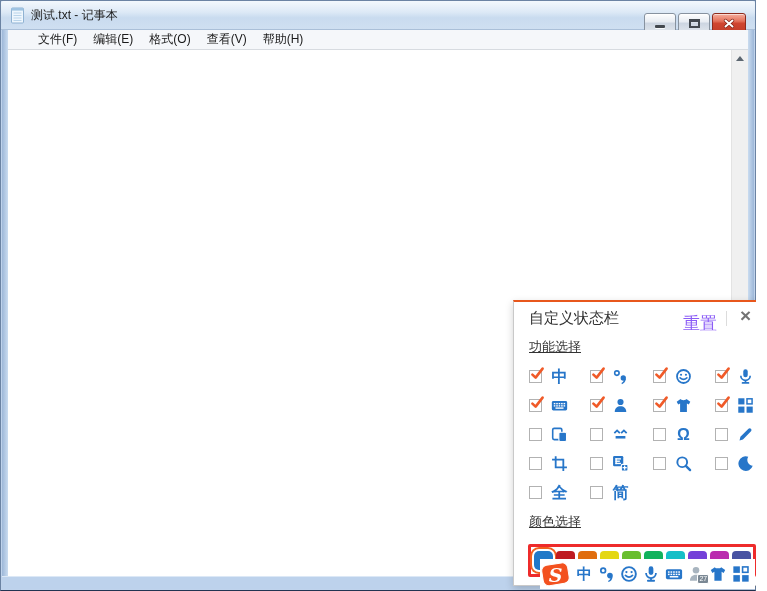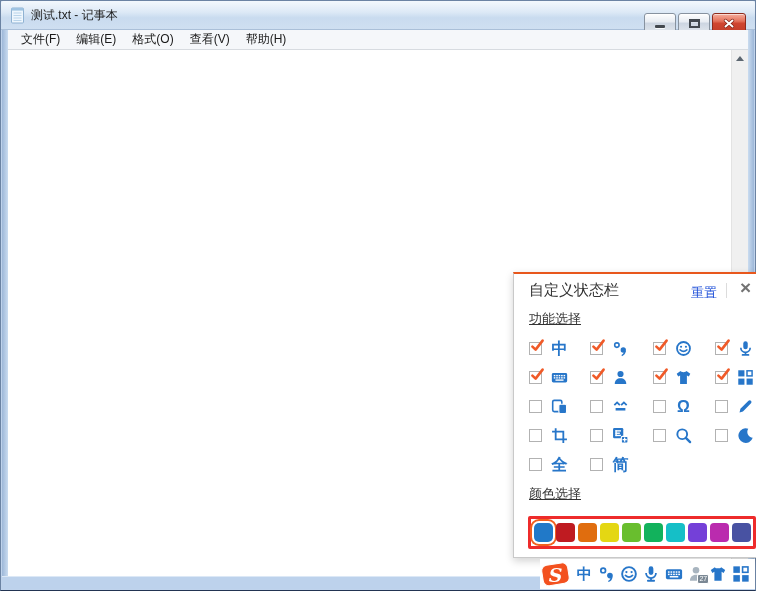--- a/index.html
+++ b/index.html
@@ -18,42 +18,42 @@
     background: linear-gradient(#fefefe, #e7ecf2 45%, #ccd5e1 50%, #dfe5ec);
     display:flex; align-items:center; justify-content:center; box-shadow: inset 0 1px 0 #fff; }
   .wbtn.close { width:34px; border-color:#8d2b1d;
     background: linear-gradient(#f6ae9e, #e3705a 40%, #cf4530 52%, #c33d29);
     box-shadow: inset 0 1px 0 rgba(255,255,255,.55); }
   .mg { width:10px; height:3px; background:#42484f; border-radius:1px; margin-top:7px; box-shadow:0 1px 0 rgba(255,255,255,.8); }
   .xg { width:11px; height:9px; border:2px solid #42484f; border-top-width:3px; background:transparent; }
 
   
   .menubar { position:absolute; left:7px; right:7px; top:29px; height:19px; background:#f5f7fa;
-    display:flex; align-items:center; padding-left:5px; font-size:12px; color:#1a1a1a; }
+    display:flex; align-items:center; padding-left:22px; font-size:12px; color:#1a1a1a; }
   .menu-item { padding:0 8px; line-height:19px; }
 
   
   .frame-left { position:absolute; left:1px; top:29px; bottom:1px; width:6px;
     background: linear-gradient(90deg,#9db7d8,#cadcf0); }
   .frame-right { position:absolute; right:1px; top:29px; bottom:1px; width:6px;
     background: linear-gradient(270deg,#9db7d8,#cadcf0); }
   .frame-bottom { position:absolute; left:1px; right:1px; bottom:1px; height:13px;
     background:#bdd2ec; border-top:1px solid #dce8f6; }
 
   
   .client { position:absolute; left:7px; right:7px; top:48px; bottom:14px; background:#fff; border-top:1px solid #d7dbe0; }
   .scrollbar { position:absolute; right:0; top:0; bottom:0; width:17px; background:#f0f0f0; border-left:1px solid #e3e3e3; }
   .scroll-btn { height:17px; display:flex; align-items:center; justify-content:center; }
   .tri { width:0; height:0; border-left:4px solid transparent; border-right:4px solid transparent; border-bottom:5px solid #5c6670; }
 
   
   .panel { position:absolute; left:512px; top:271px; width:249px; height:286px; background:#fff;
     border:1px solid #c9c9c9; border-top:2px solid #e8571c; box-shadow: 0 3px 8px rgba(0,0,0,.18); z-index:40; }
   .panel-title { position:absolute; left:15px; top:7px; font-size:15px; color:#333; }
-  .reset { position:absolute; right:44px; top:10px; font-size:13px; color:#1d4ed8; cursor:pointer;text-align:right; }
+  .reset { position:absolute; right:44px; top:10px; font-size:17px; color:#8b5cf6; cursor:pointer;text-align:right; }
   .hsep { position:absolute; right:34px; top:9px; width:1px; height:15px; background:#dcdcdc; }
   .pclose { position:absolute; right:10px; top:3px; font-size:19px; color:#737373; font-weight:bold; cursor:pointer; }
   .sec { position:absolute; left:15px; font-size:13px; color:#333;text-decoration:underline; }
   .sec.features { top:36px; }
   .sec.colors { top:211px; }
   #feature-grid { position:absolute; left:15px; top:60px; display:grid; grid-template-columns:61px 63px 62px 60px; grid-auto-rows:29px; }
   .fcell { display:flex; align-items:center; gap:8px; }
   .cb { width:13px; height:13px; border:1px solid #b2b2b2; background:#fff; position:relative; flex:none; cursor:pointer; }
   .cb svg { position:absolute; left:0; top:-4px; width:14px; height:14px; overflow:visible; }
   .ficon { width:19px; height:19px; display:flex; align-items:center; justify-content:center; }
@@ -130,21 +130,21 @@
 
     <div class="client"></div>
     <div class="client" style="background:transparent;pointer-events:none;">
       <div class="scrollbar" style="pointer-events:auto;">
         <div class="scroll-btn">
           <span class="tri"></span>
         </div>
       </div>
     </div>
 
-    <div class="panel" id="panel" style="border-top-color: rgb(232, 87, 28);">
+    <div class="panel" id="panel" style="border-top-color: rgb(232, 87, 28); margin-top: 28px;">
       <div class="panel-title">自定义状态栏</div>
       <div class="reset">重置</div>
       <div class="hsep"></div>
       <div class="pclose">×</div>
       <div class="sec features">功能选择</div>
       <div id="feature-grid">
           <div class="fcell">
             <span class="cb">
               <svg viewBox="0 0 14 14" fill="none">
                 <path d="M2.4 7.6 L5.6 10.6 L12.6 1.6" stroke="#f05a28" stroke-width="2.6" stroke-linecap="round" stroke-linejoin="round"></path>

